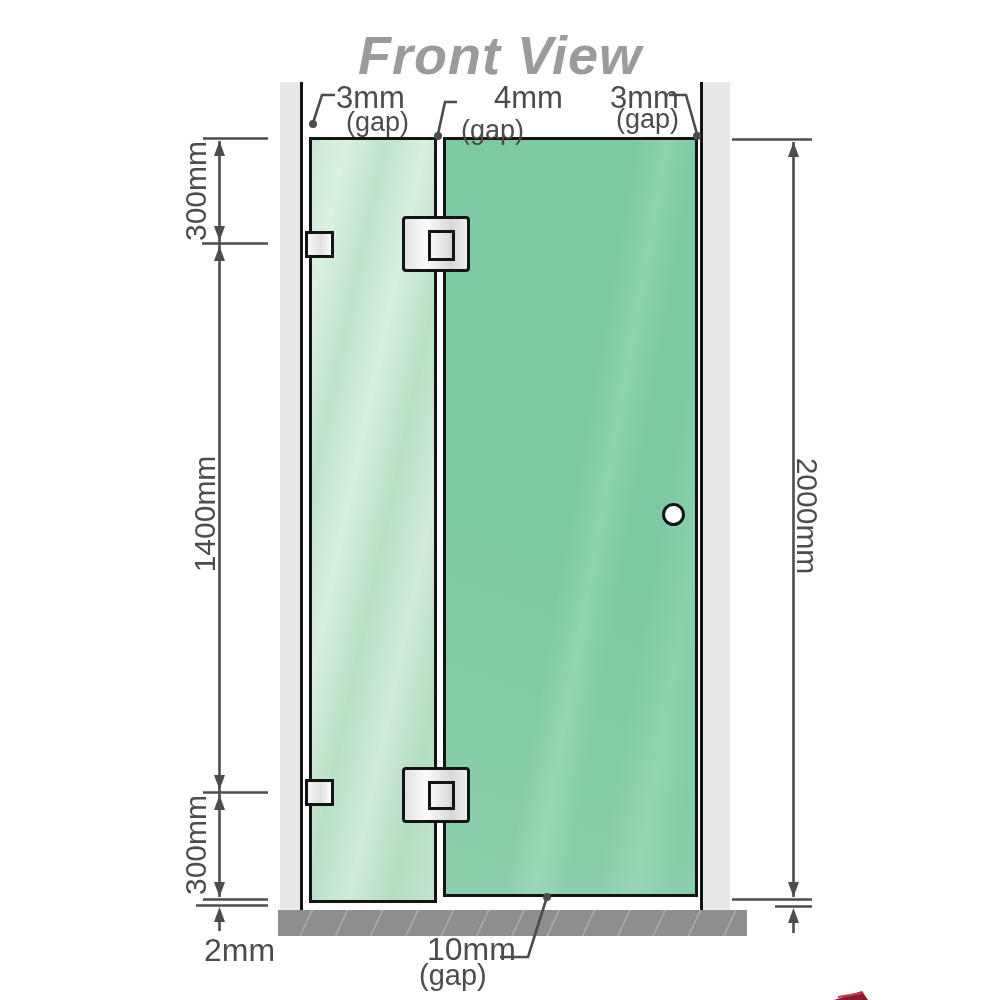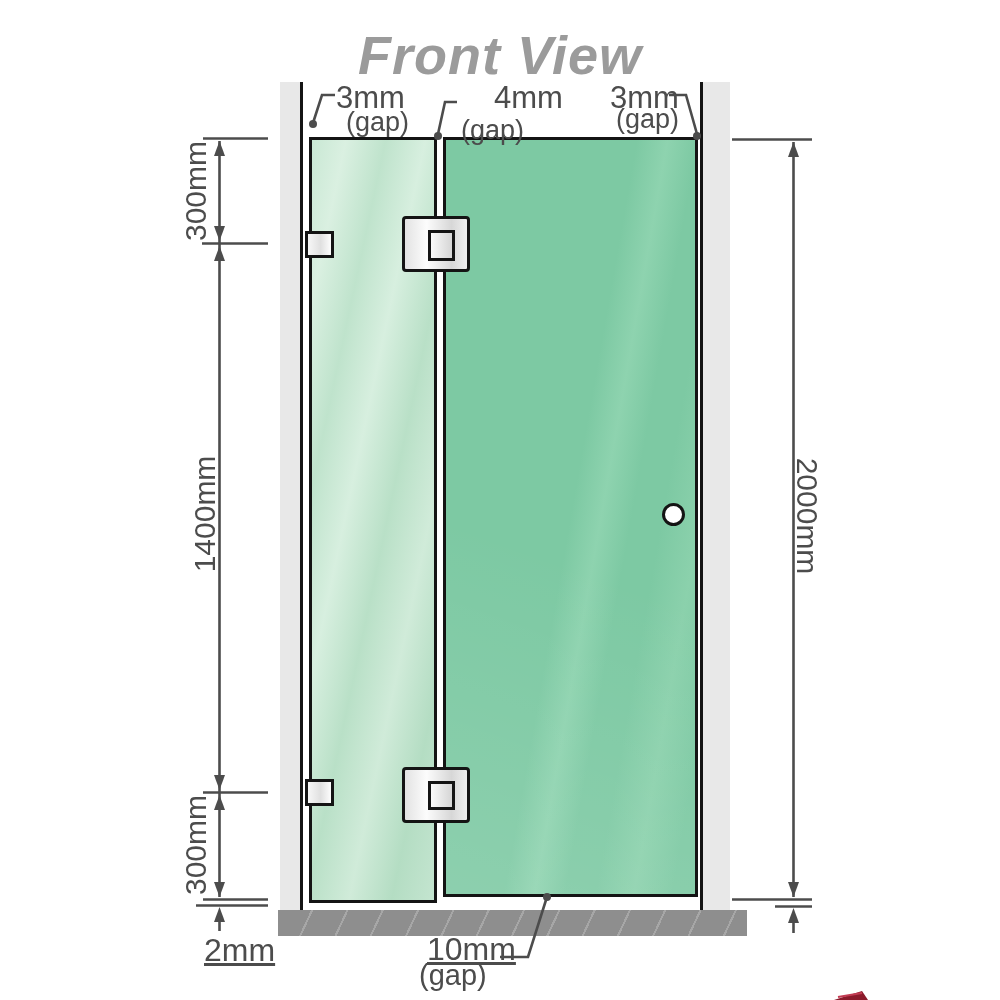--- a/index.html
+++ b/index.html
@@ -47,21 +47,21 @@
   .bracket{
     left:305px;width:29px;height:27px;box-sizing:border-box;
     border:3px solid var(--ink);
     background:linear-gradient(to right,#f7f7f7 0%,#e0e0e0 55%,#fdfdfd 100%);
   }
   .handle{
     left:662px;top:503px;width:23px;height:23px;box-sizing:border-box;
     border:3px solid var(--ink);border-radius:50%;background:#fff;
   }
   .lbl{color:var(--dim);line-height:1;white-space:nowrap;}
-  .fs31{font-size:31px;} .fs27{font-size:27px;} .fs32{font-size:32px;text-decoration:underline;} .fs29{font-size:29px;}
+  .fs31{font-size:31px;} .fs27{font-size:27px;} .fs32{font-size:32px;} .fs29{font-size:29px;}
   .vlabel{
     color:var(--dim);font-size:30px;line-height:1;white-space:nowrap;
     transform:translate(-50%,-50%) rotate(-90deg);
   }
   .vlabel.cw{transform:translate(-50%,-50%) rotate(90deg);}
   svg.overlay{left:0;top:0;pointer-events:none;}
 </style>
 </head>
 <body>
 

